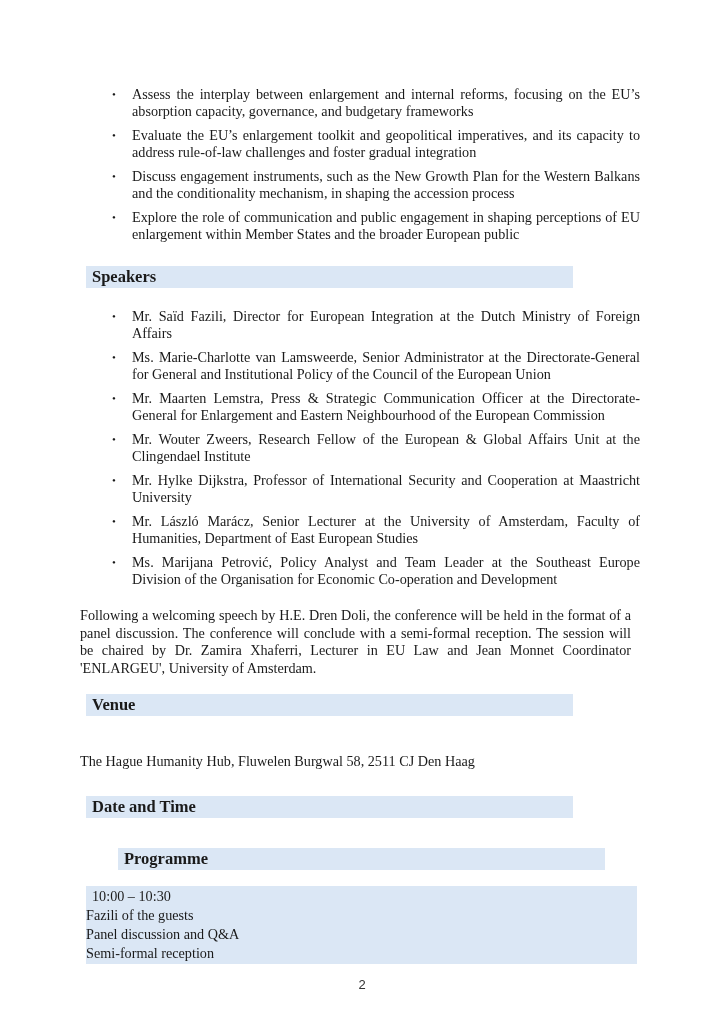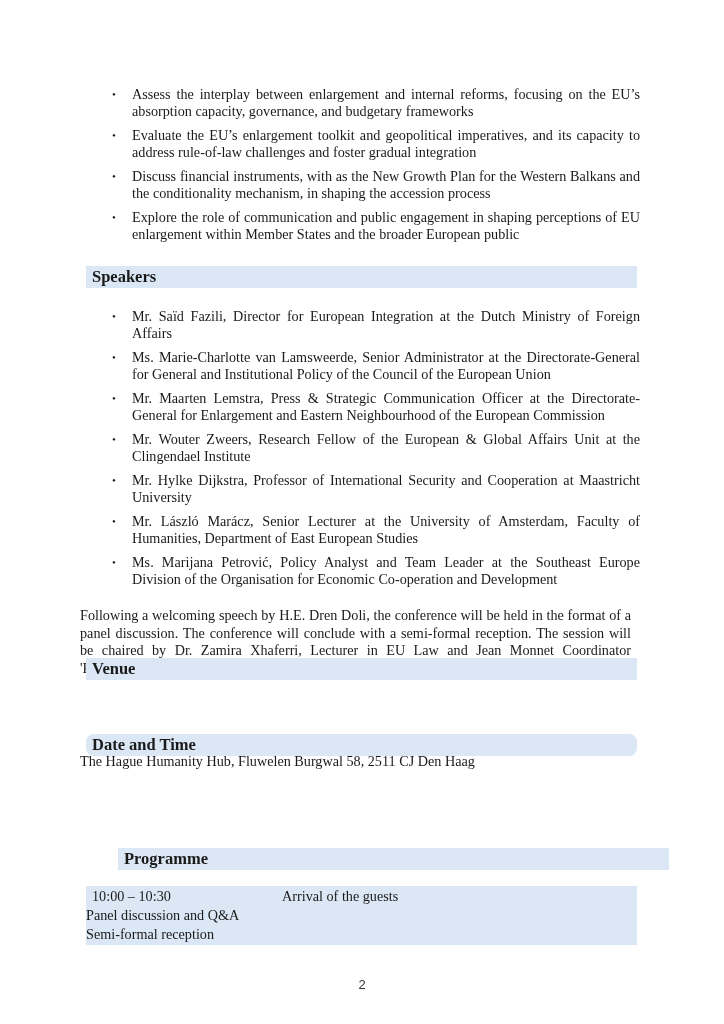--- a/index.html
+++ b/index.html
@@ -3,66 +3,66 @@
 <meta charset="utf-8">
 <style>
   html, body { margin: 0; padding: 0; background: #ffffff; }
   body { width: 724px; height: 1024px; position: relative; overflow: hidden;
          font-family: "Liberation Serif", "DejaVu Serif", serif; color: #1a1a1a; }
   .page { position: absolute; left: 0; top: 0; width: 724px; height: 1024px; }
   ul.bullets { list-style: none; margin: 0; padding: 0; position: absolute; left: 112px; width: 528px; }
   ul.bullets li { position: relative; padding-left: 20px; font-size: 14.2px; line-height: 17px;
                   text-align: justify; margin-bottom: 7px; }
   ul.bullets li .dot { position: absolute; left: 0; top: 0; font-size: 11px; }
-  .heading { position: absolute; left: 86px; width: 551px; height: 22px; background: #dbe7f5;
+  .heading { position: absolute; left: 86px; width: 487px; height: 22px; background: #dbe7f5;
              font-weight: bold; font-size: 16.5px; line-height: 22px; padding-left: 6px; box-sizing: border-box; }
   .para { position: absolute; left: 80px; width: 551px; font-size: 14.2px; line-height: 17.5px; text-align: justify; }
   .prog { position: absolute; left: 86px; top: 886px; width: 551px; background: #dbe7f5; padding: 1px 0; }
-  .prog-row { display: flex; font-size: 14.2px; line-height: 19px; }
+  .prog-row { display: flex; font-size: 14.2px; line-height: 19px; flex-direction: column; }
   .prog-time { width: 190px; padding-left: 6px; }
   .pagenum { position: absolute; left: 0; width: 724px; top: 977px; text-align: center;
              font-family: "Liberation Sans", sans-serif; font-size: 13px; color: #333; }
 </style>
 </head>
 <body>
 
 <div class="page">
 
   <ul class="bullets" style="top:86px;">
     <li><span class="dot">•</span><span>Assess the interplay between enlargement and internal reforms, focusing on the EU’s absorption capacity, governance, and budgetary frameworks</span></li>
     <li><span class="dot">•</span><span>Evaluate the EU’s enlargement toolkit and geopolitical imperatives, and its capacity to address rule-of-law challenges and foster gradual integration</span></li>
-    <li><span class="dot">•</span><span>Discuss financial instruments, with as the New Growth Plan for the Western Balkans and the conditionality mechanism, in shaping the accession process</span></li>
+    <li><span class="dot">•</span><span>Discuss engagement instruments, such as the New Growth Plan for the Western Balkans and the conditionality mechanism, in shaping the accession process</span></li>
     <li><span class="dot">•</span><span>Explore the role of communication and public engagement in shaping perceptions of EU enlargement within Member States and the broader European public</span></li>
   </ul>
 
   <div class="heading" style="top:266px;">Speakers</div>
 
   <ul class="bullets" style="top:308px;">
     <li><span class="dot">•</span><span>Mr. Saïd Fazili, Director for European Integration at the Dutch Ministry of Foreign Affairs</span></li>
     <li><span class="dot">•</span><span>Ms. Marie-Charlotte van Lamsweerde, Senior Administrator at the Directorate-General for General and Institutional Policy of the Council of the European Union</span></li>
     <li><span class="dot">•</span><span>Mr. Maarten Lemstra, Press &amp; Strategic Communication Officer at the Directorate-General for Enlargement and Eastern Neighbourhood of the European Commission</span></li>
     <li><span class="dot">•</span><span>Mr. Wouter Zweers, Research Fellow of the European &amp; Global Affairs Unit at the Clingendael Institute</span></li>
     <li><span class="dot">•</span><span>Mr. Hylke Dijkstra, Professor of International Security and Cooperation at Maastricht University</span></li>
     <li><span class="dot">•</span><span>Mr. László Marácz, Senior Lecturer at the University of Amsterdam, Faculty of Humanities, Department of East European Studies</span></li>
     <li><span class="dot">•</span><span>Ms. Marijana Petrović, Policy Analyst and Team Leader at the Southeast Europe Division of the Organisation for Economic Co-operation and Development</span></li>
   </ul>
 
   <div class="para" style="top:607px;">Following a welcoming speech by H.E. Dren Doli, the conference will be held in the format of a panel discussion. The conference will conclude with a semi-formal reception. The session will be chaired by Dr. Zamira Xhaferri, Lecturer in EU Law and Jean Monnet Coordinator 'ENLARGEU', University of Amsterdam.</div>
 
-  <div class="heading" style="top:658px;">Venue</div>
+  <div class="heading" style="top:694px;">Venue</div>
   <div class="para" style="top:724px;margin-top:29px;">The Hague Humanity Hub, Fluwelen Burgwal 58, 2511 CJ Den Haag</div>
 
-  <div class="heading" style="top:734px;border-radius:8px;">Date and Time</div>
+  <div class="heading" style="top:796px;">Date and Time</div>
 
   <div class="heading" style="top:848px;margin-left:32px;">Programme</div>
 
   <div class="prog">
     <div class="prog-row">
       <div class="prog-time">10:00 – 10:30</div>
-      <div>Arrival of the guests</div>
+      <div>Fazili of the guests</div>
     </div>
     <div class="prog-row">
       <div>Panel discussion and Q&amp;A</div>
     </div>
     <div class="prog-row">
       <div>Semi-formal reception</div>
     </div>
   </div>
 
   <div class="pagenum">2</div>

